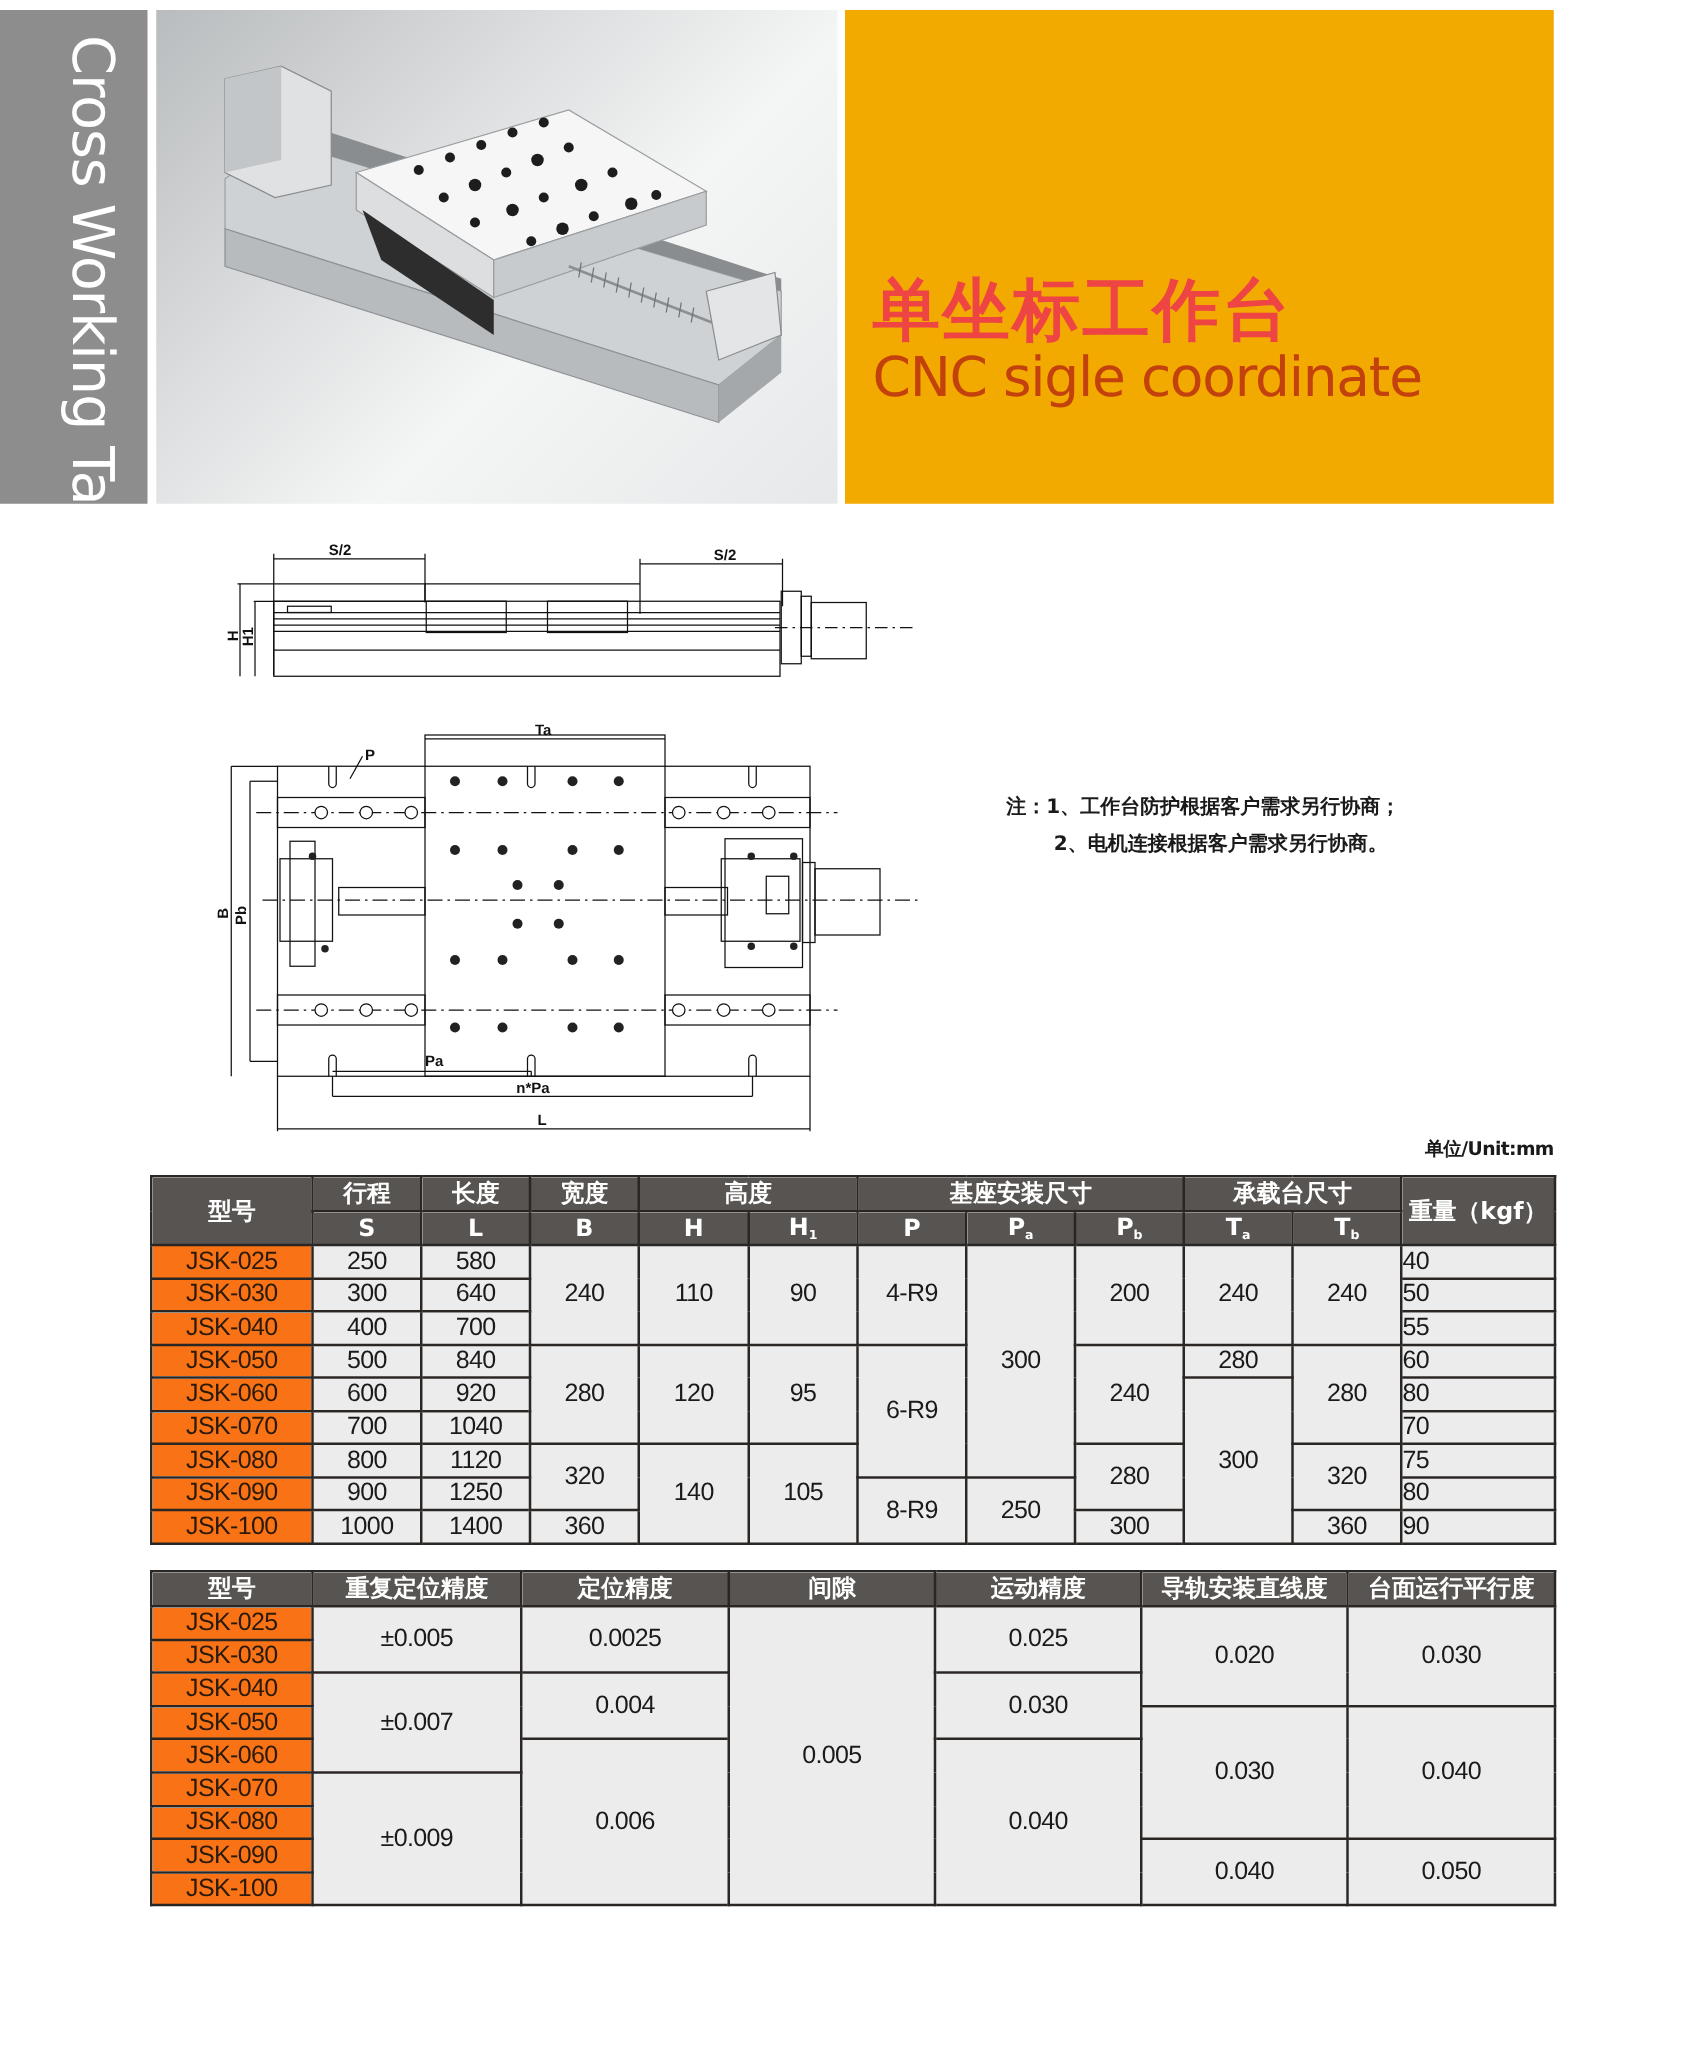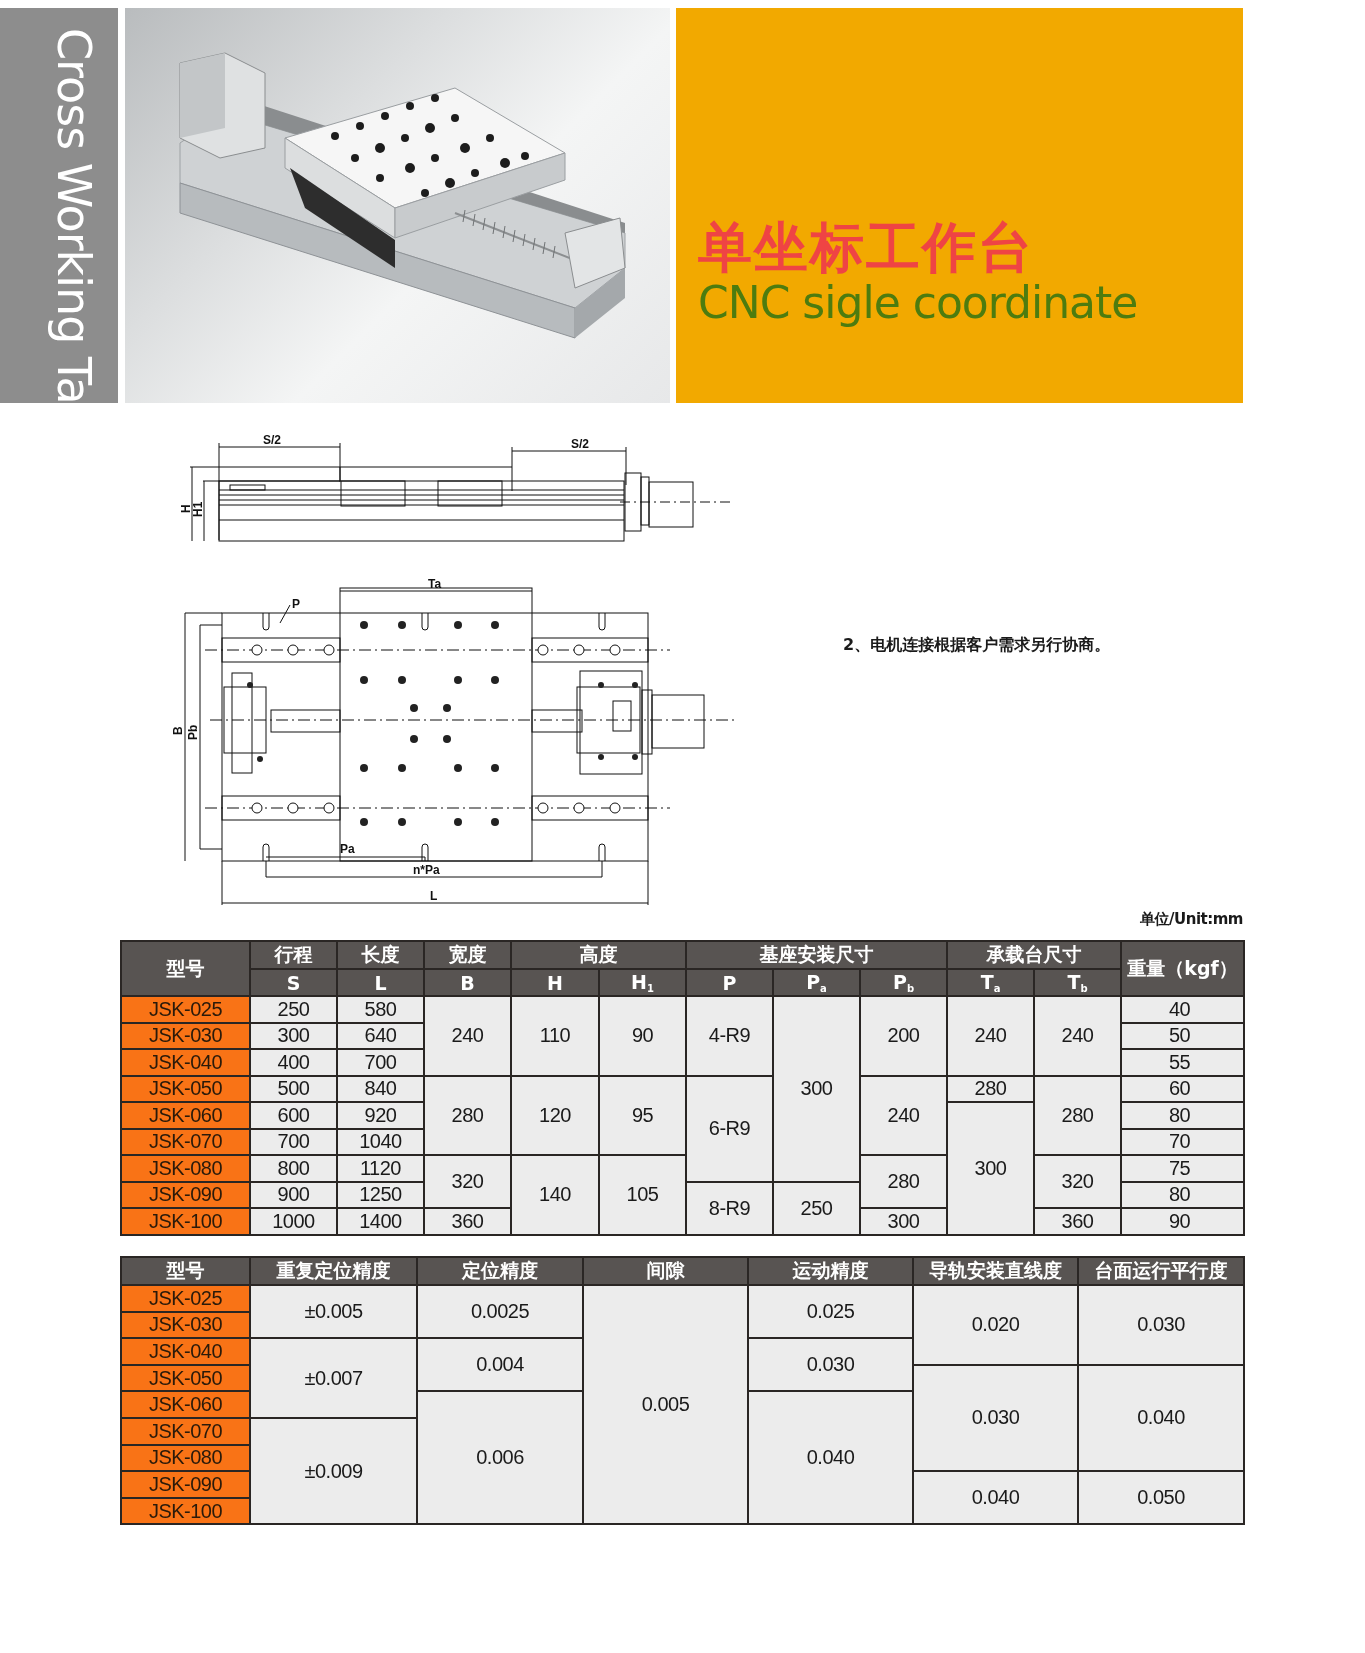--- a/index.html
+++ b/index.html
@@ -5,35 +5,35 @@
   * { box-sizing: border-box; margin: 0; padding: 0; }
   body { width: 1365px; height: 1653px; background: #ffffff; position: relative; overflow: hidden; font-family: "Liberation Sans", "DejaVu Sans", sans-serif; color: #1a1a1a; }
   .abs { position: absolute; }
 
   
   .side-band { left: 0; top: 8px; width: 118px; height: 395px; background: #8d8d8d; }
   .side-text { position: absolute; left: 59px; top: 20px; transform-origin: 0 0; transform: translate(42px,0) rotate(90deg); white-space: nowrap; color: #ffffff; font-family: "DejaVu Sans", sans-serif; font-size: 46px; letter-spacing: -1px; font-weight: normal; }
   .photo { left: 125px; top: 8px; width: 545px; height: 395px; background: linear-gradient(135deg, #b9bcbe 0%, #dcdedf 35%, #f4f5f5 60%, #e7e8e9 100%); overflow: hidden; }
   .orange { left: 676px; top: 8px; width: 567px; height: 395px; background: #f2a900; }
   .cn-title { left: 698px; top: 212px; font-family: "DejaVu Sans", sans-serif; font-size: 54px; font-weight: bold; color: #ef4444; letter-spacing: 2px; }
-  .en-title { left: 698px; top: 274px; font-family: "DejaVu Sans", sans-serif; font-size: 44px; color: #4d7c0f; line-height: 57px; letter-spacing: -1px; }
+  .en-title { left: 698px; top: 274px; font-family: "DejaVu Sans", sans-serif; font-size: 44px; color: #c2410c; line-height: 57px; letter-spacing: -1px; }
 
   
   .drawing { left: 160px; top: 425px; }
   .note { left: 805px; top: 630px; font-size: 16px; font-weight: bold; line-height: 30px; font-family: "DejaVu Sans", sans-serif; }
   .note .l2 { padding-left: 38px; }
   .unit { right: 122px; top: 910px; font-size: 15px; font-weight: bold; font-family: "DejaVu Sans", sans-serif; letter-spacing: -0.5px; text-align: right; }
 
   
   table { border-collapse: collapse; table-layout: fixed; position: absolute; }
   td, th { text-align: center; vertical-align: middle; font-size: 20px; padding: 0; overflow: hidden; white-space: nowrap; }
   th { background: #585452; color: #ffffff; font-weight: bold; border: 2px solid #2a2624; font-family: "DejaVu Sans", sans-serif; font-size: 19px; }
   td { background: #ececec; border: 2px solid #2a2624; color: #1a1a1a; letter-spacing: -0.5px; }
   td.model { background: #f97316; color: #2a1a0a; font-size: 20px; }
-  td.weight { text-align: center; padding-right: 6px; }
+  td.weight { text-align: left; padding-right: 6px; }
   th sub { font-size: 10px; vertical-align: -3px; }
   #t1 { left: 120px; top: 940px; width: 1123px; }
   #t1 tr.h th { height: 27px; }
   #t1 tr.b td { height: 26.5px; }
   #t2 { left: 120px; top: 1256px; width: 1123px; }
   #t2 tr.h th { height: 26px; }
   #t2 tr.b td { height: 26.6px; }
 </style>
 </head>
 <body>
@@ -249,20 +249,21 @@
       <text x="253" y="449" fill="#111" stroke="none">n*Pa</text>
       <line x1="62" y1="436" x2="62" y2="480"></line>
       <line x1="488" y1="436" x2="488" y2="480"></line>
       <line x1="62" y1="478" x2="488" y2="478"></line>
       <text x="270" y="475" fill="#111" stroke="none">L</text>
     </g>
   </svg>
 </div>
 
 <div class="abs note">
+  <div>注：1、工作台防护根据客户需求另行协商；</div>
   <div class="l2">2、电机连接根据客户需求另行协商。</div>
 </div>
 
 <div class="abs unit">单位/Unit:mm</div>
 
 <table id="t1">
   <colgroup>
     <col style="width:129px">
       <col style="width:87px">
       <col style="width:87px">

